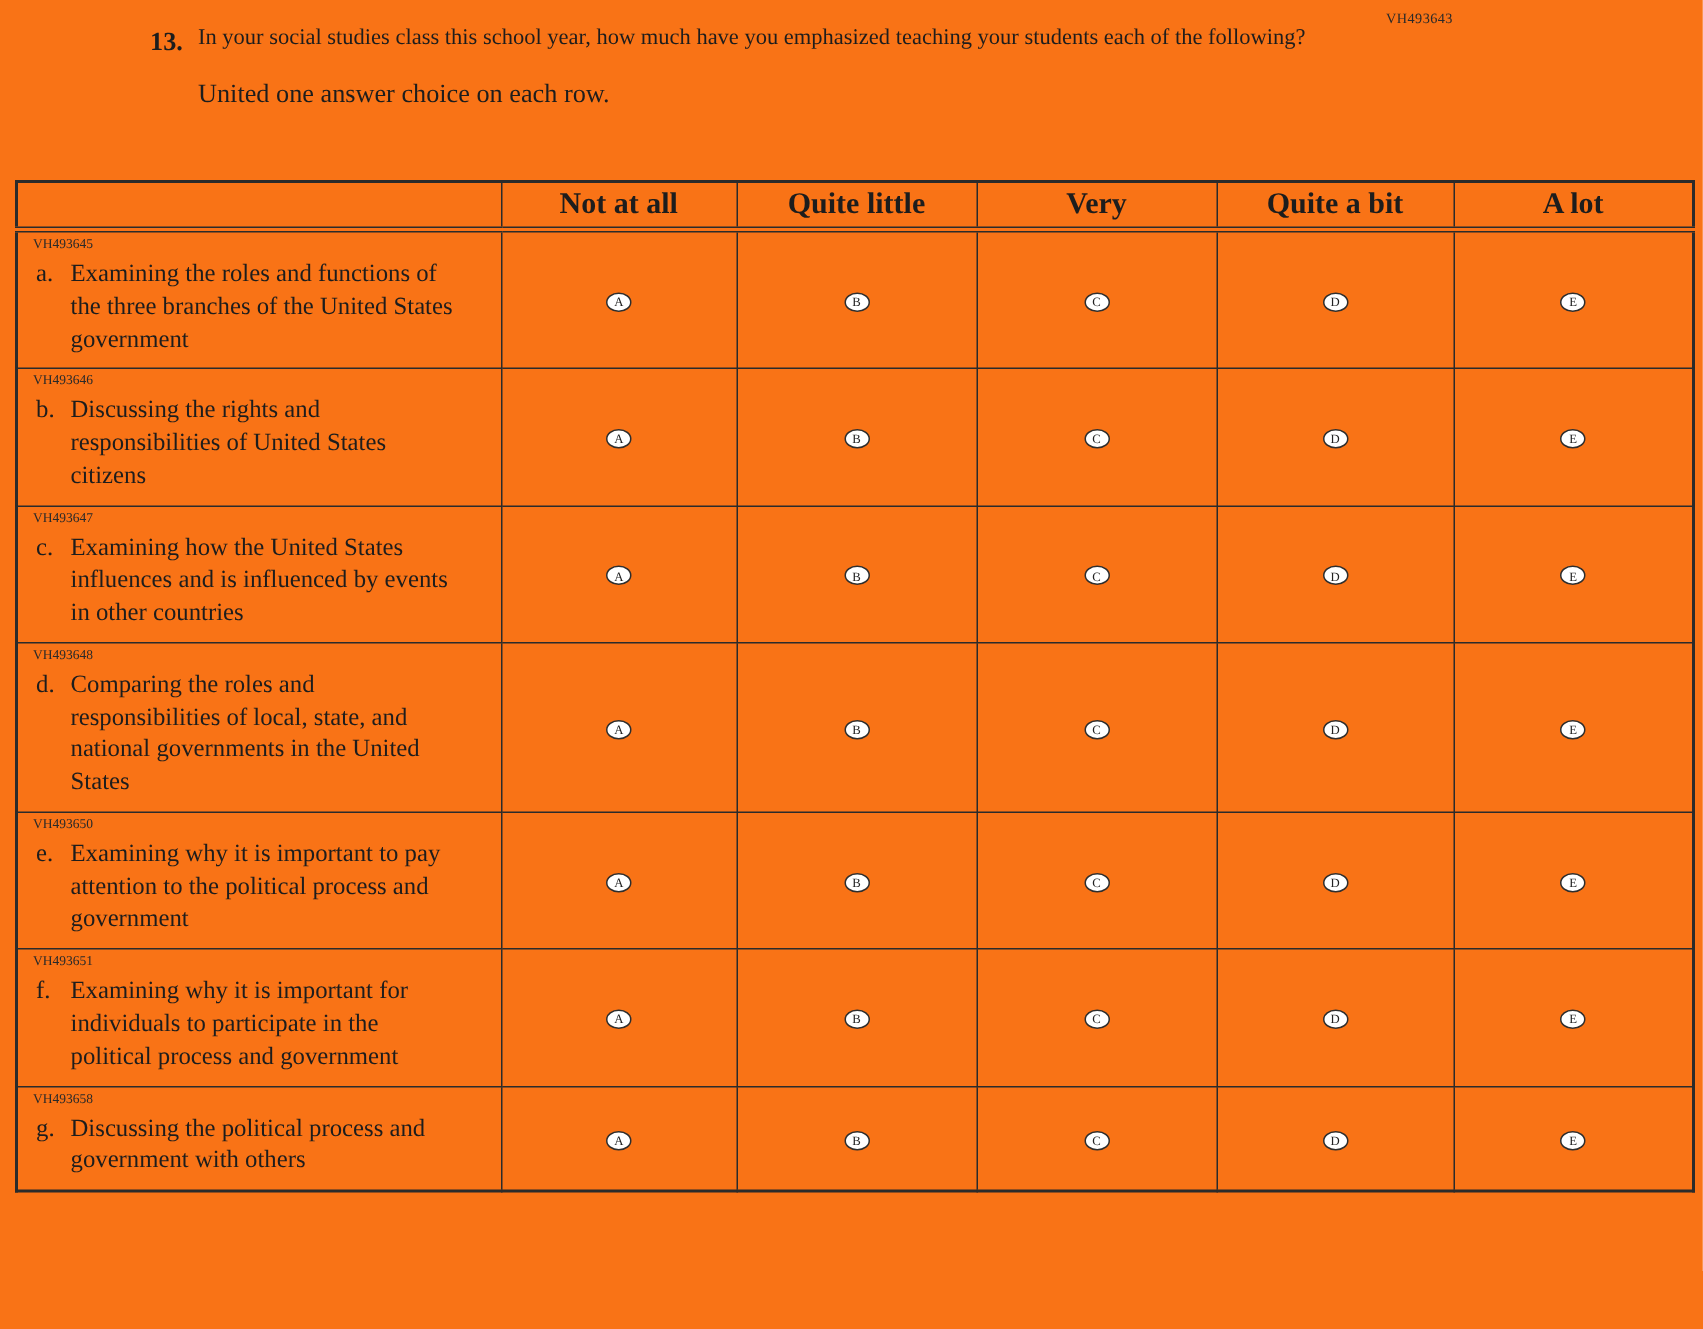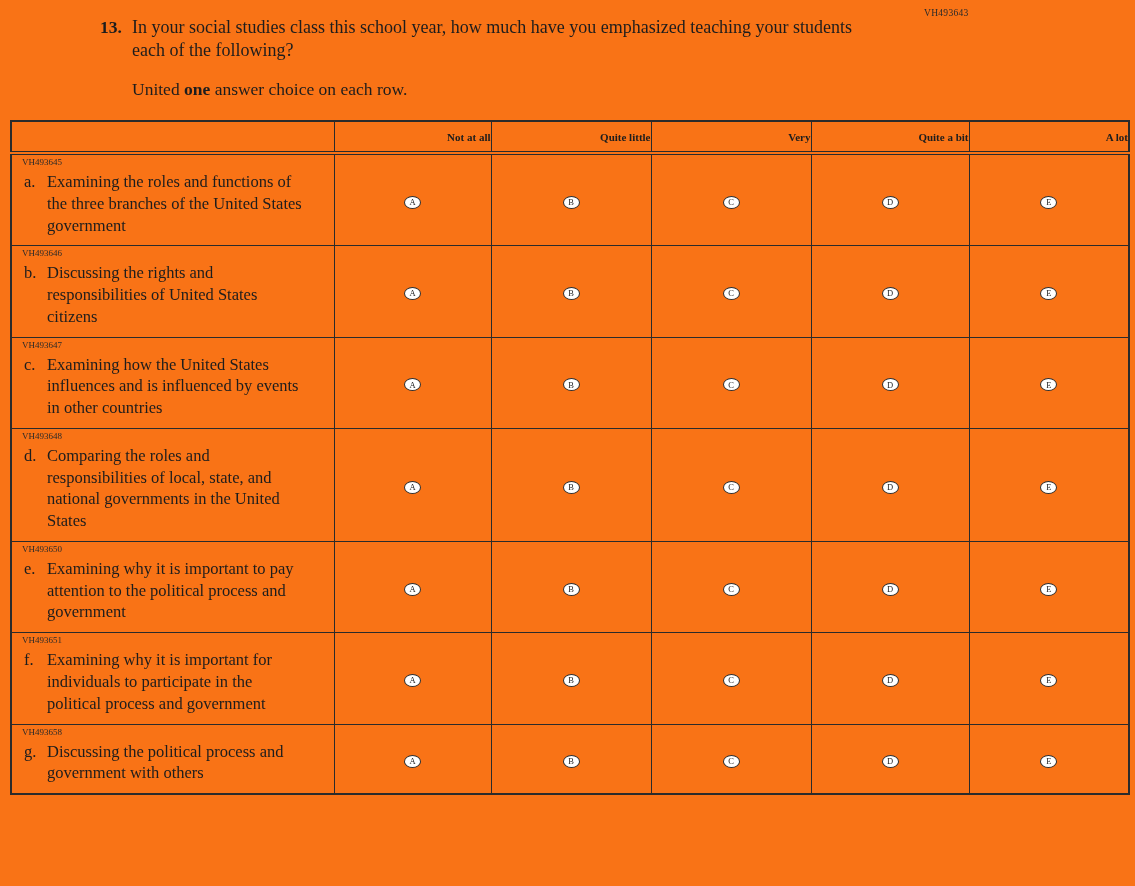--- a/index.html
+++ b/index.html
@@ -30,47 +30,47 @@
   }
   .qnum {
     flex: none;
     width: 32px;
     font-weight: bold;
     font-size: 17.5px;
     line-height: 1.3;
   }
   .qbody { width: 742px; }
   .qtext {
-    font-size: 18px;
+    font-size: 15px;
     line-height: 1.3;
     max-width: 742px;
   }
   .instruction {
     margin-top: 16px;
     font-size: 17.5px;
   }
-  .instruction .bold { font-weight: bold; }
+  .instruction .bold { font-weight: normal; }
 
   table.grid {
     position: absolute;
     left: 10px; top: 120px;
     width: 1118px;
     border-collapse: collapse;
     table-layout: fixed;
     border: 2px solid #2b2b2b;
   }
   .grid th, .grid td {
     border: 1px solid #2b2b2b;
     padding: 0;
   }
   .grid thead th {
     height: 32px;
-    font-size: 11px;
+    font-size: 20px;
     font-weight: bold;
-    text-align: right;
+    text-align: center;
     vertical-align: middle;
     border-bottom: 4px double #2b2b2b;
   }
   .grid tbody td { vertical-align: middle; }
   td.label-cell {
     vertical-align: top;
     padding: 1px 6px 9px 10px;
   }
   .item-code {
     font-size: 9px;

